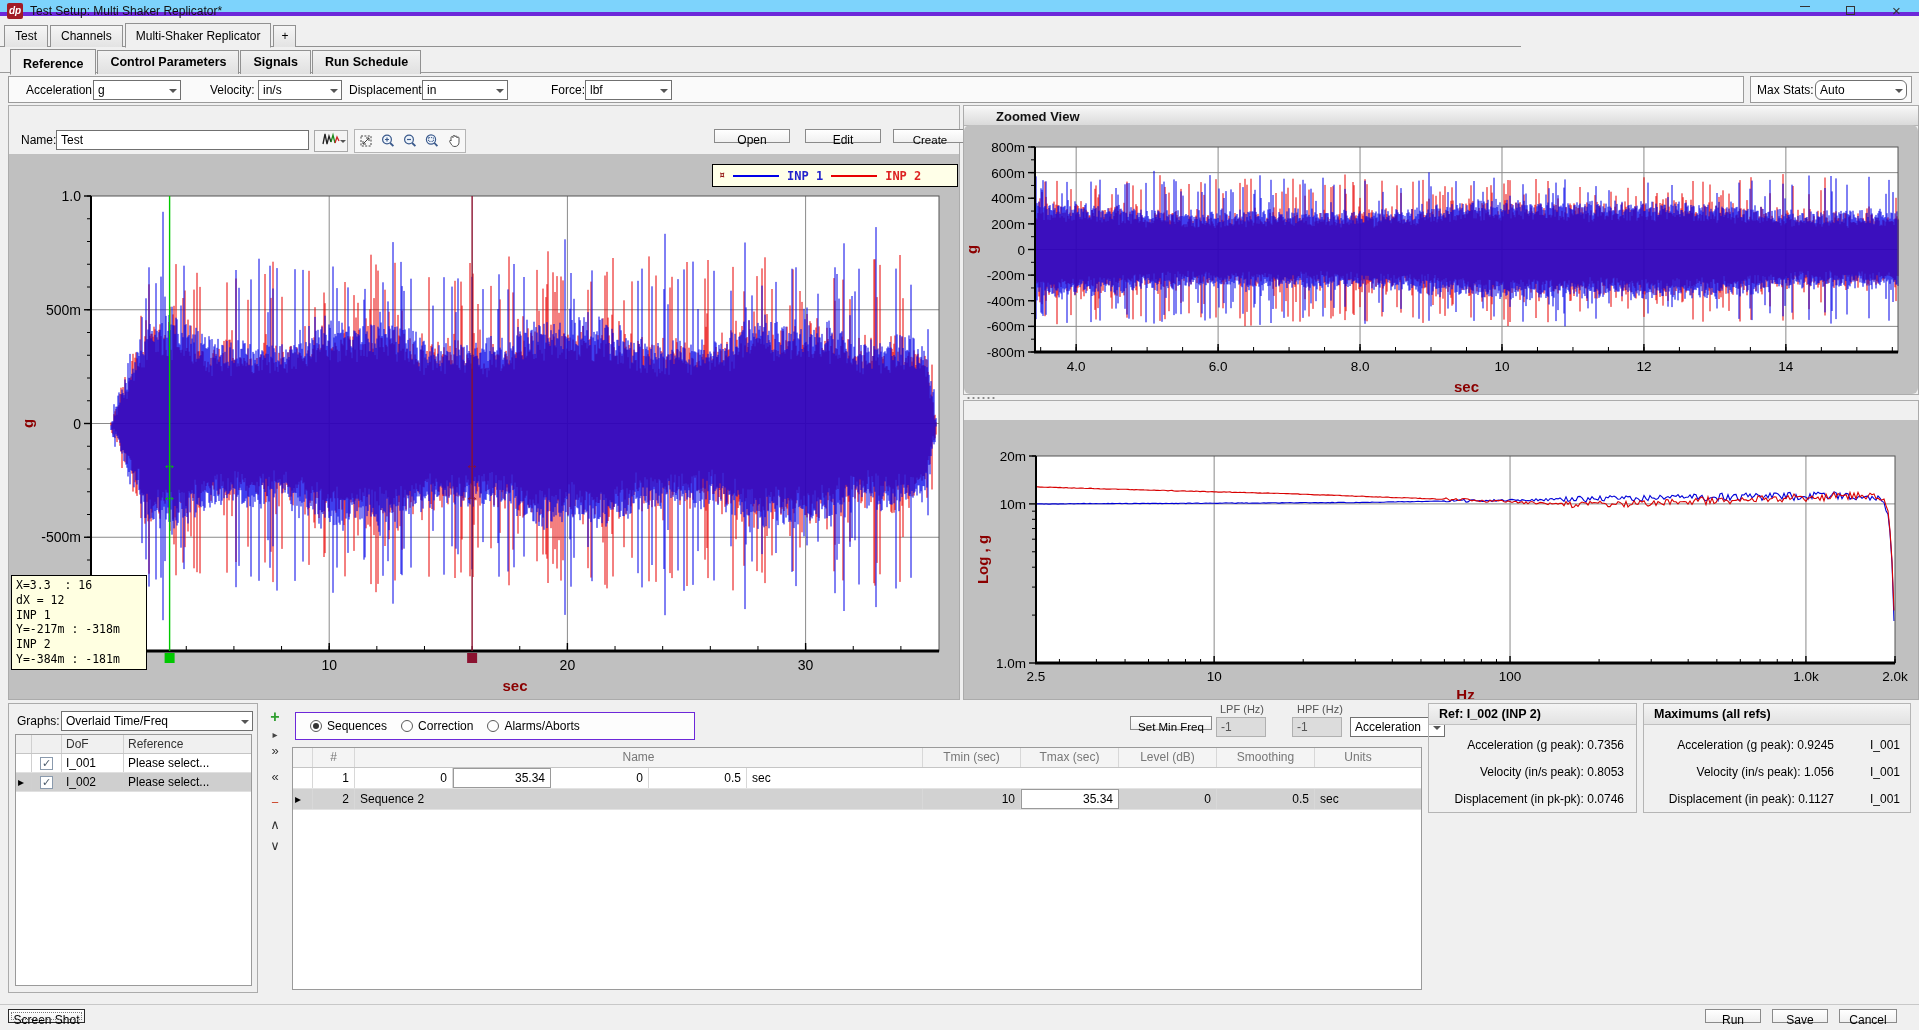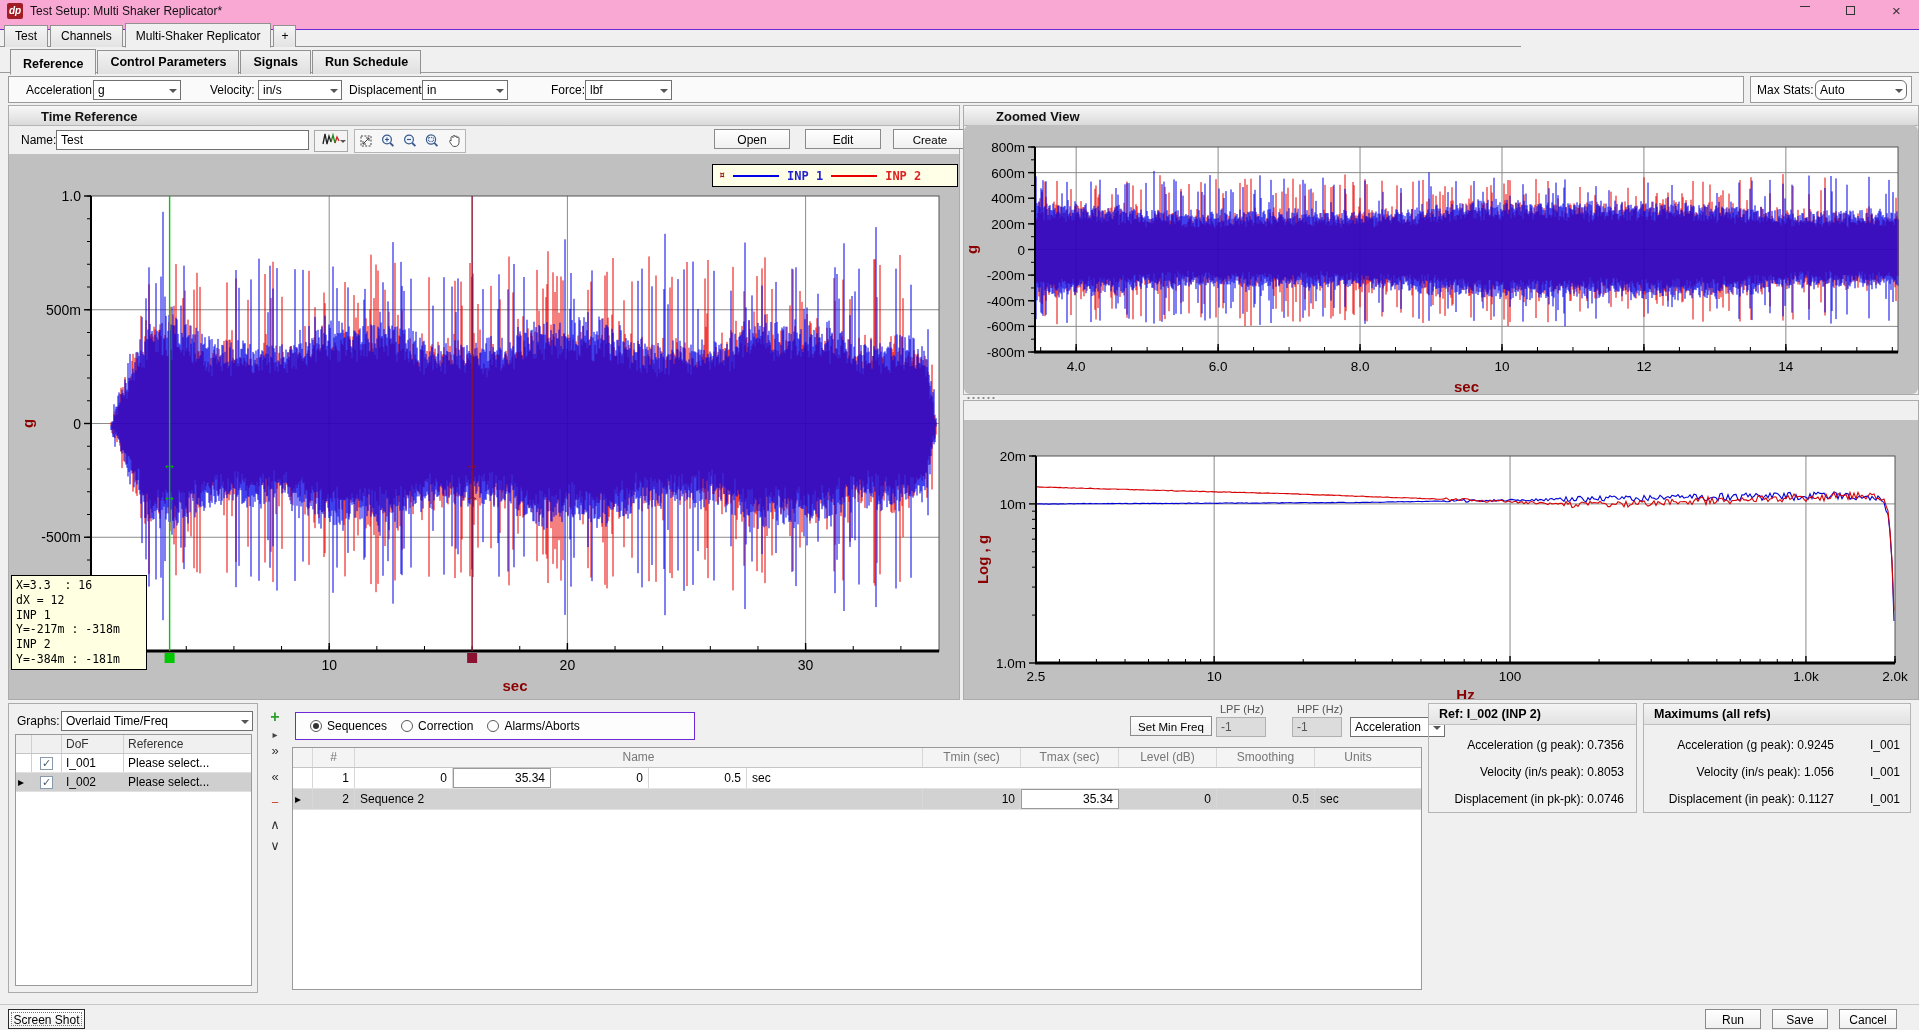--- a/index.html
+++ b/index.html
@@ -1,21 +1,21 @@
 <!DOCTYPE html>
 <html><head>
 <meta charset="utf-8">
 <style>
   * { margin:0; padding:0; box-sizing:border-box; }
   html,body { width:1919px; height:1030px; overflow:hidden; }
   body { font-family:"Liberation Sans", sans-serif; font-size:12px; background:#f0f0f0; color:#000; position:relative; }
   .abs { position:absolute; }
 
   
-  .titlebar { left:0; top:0; width:1919px; height:30px; background:#f9a8d4; border-bottom:1px solid #6d28d9; }
+  .titlebar { left:0; top:0; width:1919px; height:16px; background:#7dd3fc; border-bottom:4px solid #6d28d9; }
   .app-logo { left:7px; top:3px; width:16px; height:16px; background:#a21c26; color:#fff; font-weight:bold; font-style:italic; font-size:10px; text-align:center; line-height:16px; border-radius:2px; }
   .title-text { left:30px; top:4px; font-size:12px; color:#111; }
   .winbtn { top:0; width:45px; height:22px; text-align:center; color:#333; cursor:default; }
   .winbtn .minglyph { display:inline-block; width:10px; height:1px; background:#333; margin-bottom:4px; }
   .winbtn .maxglyph { display:inline-block; width:9px; height:9px; border:1px solid #333; margin-top:6px; }
   .winbtn .closeglyph { font-size:15px; line-height:22px; }
 
   
   .tabrow { left:0; top:22px; width:1521px; height:25px;text-decoration:underline; }
   .tabrow .tab { position:relative; display:inline-block; height:22px; margin-top:3px; padding:3px 10px 0 10px; background:linear-gradient(#f5f5f5,#e3e3e3); border:1px solid #919191; border-bottom:none; margin-right:2px; font-size:12px; vertical-align:bottom; }
@@ -32,21 +32,21 @@
   .dropdown { background:#fff; border:1px solid #707070; height:20px; font-size:12px; line-height:18px; padding-left:4px; position:absolute; }
   .dropdown .dd-arrow { position:absolute; right:3px; top:8px; width:0; height:0; border-left:4px solid transparent; border-right:4px solid transparent; border-top:4px solid #555; }
 
   
   .panel { border:1px solid #ababab; background:#f0f0f0; }
   .panel-header { height:20px; background:linear-gradient(#f8f8f8,#dadada); border-bottom:1px solid #b5b5b5; font-weight:bold; font-size:13px; padding:3px 0 0 32px; color:#111; }
   .chart-area { position:absolute; background:#c0c0c0; }
 
   .toolbar-row { position:absolute; left:0; top:21px; width:100%; height:27px; background:#f0f0f0; }
   .textinput { position:absolute; background:#fff; border:1px solid #707070; font-size:12px; padding:2px 4px; height:20px; }
-  .btn { position:absolute; background:linear-gradient(#ffffff,#f0f0f0); border:1px solid #8a8a8a; text-align:center; font-size:12px; height:20px; line-height:20px; border-radius:0; }
+  .btn { position:absolute; background:linear-gradient(#ffffff,#f0f0f0); border:1px solid #8a8a8a; text-align:center; font-size:12px; height:14px; line-height:20px; border-radius:0; }
   .iconbtn { position:absolute; width:24px; height:22px; background:#f4f4f4; border:1px solid #a8a8a8; text-align:center; }
   .icon-group { position:absolute; border:1px solid #b5b5b5; background:#f7f7f7; display:flex; align-items:center; }
   .icon-group .ic { width:22px; height:20px; text-align:center; padding-top:2px; }
 
   .legend { position:absolute; background:#ffffe8; border:1px solid #000; display:flex; align-items:center; font-family:"DejaVu Sans Mono", monospace; font-size:12px; font-weight:bold; padding:0 6px; }
   .legend .lseg { display:inline-block; width:46px; height:0; border-top:2px solid; margin:0 8px; }
   .chart-tooltip { position:absolute; background:#ffffe1; border:1px solid #000; font-family:"DejaVu Sans Mono", monospace; font-size:11.5px; line-height:14.8px; padding:2px 4px; white-space:pre; }
 
   
   .graphs-box { left:8px; top:703px; width:250px; height:290px; }
@@ -121,21 +121,20 @@
   <div class="dropdown" style="left:413px; top:3px; width:86px;"><span>in</span><span class="dd-arrow"></span></div>
   <span class="abs ulabel" style="left:542px;">Force:</span>
   <div class="dropdown" style="left:576px; top:3px; width:87px;"><span>lbf</span><span class="dd-arrow"></span></div>
 </div>
 <div class="abs unitsbox" style="left:1750px; width:162px;">
   <span class="abs ulabel" style="left:6px;">Max Stats:</span>
   <div class="dropdown" style="left:64px; top:3px; width:92px;border-radius:6px;"><span>Auto</span><span class="dd-arrow"></span></div>
 </div>
 
 <div class="abs panel" style="left:8px; top:105px; width:952px; height:595px;">
-  <div class="panel-header">Time Reference</div>
   <div class="toolbar-row">
     <span class="abs" style="left:12px; top:6px;">Name:</span>
     <input class="textinput" style="left: 47px; top: 3px; width: 253px;" value="Test">
     <div class="iconbtn" style="left:305px; top:3px; width:34px;">
       <svg width="18" height="16" viewBox="0 0 18 16">
         <polyline points="1,13 3,3 5,13 7,5 9,11" fill="none" stroke="#222" stroke-width="1.3"></polyline>
         <polyline points="9,11 11,4 13,12" fill="none" stroke="#1a8a1a" stroke-width="1.3"></polyline>
         <polyline points="13,12 15,6 17,10" fill="none" stroke="#cc2222" stroke-width="1.3"></polyline>
       </svg>
       <span style="position:absolute; right:1px; top:9px; width:0; height:0; border-left:3px solid transparent; border-right:3px solid transparent; border-top:3px solid #555;"></span>

